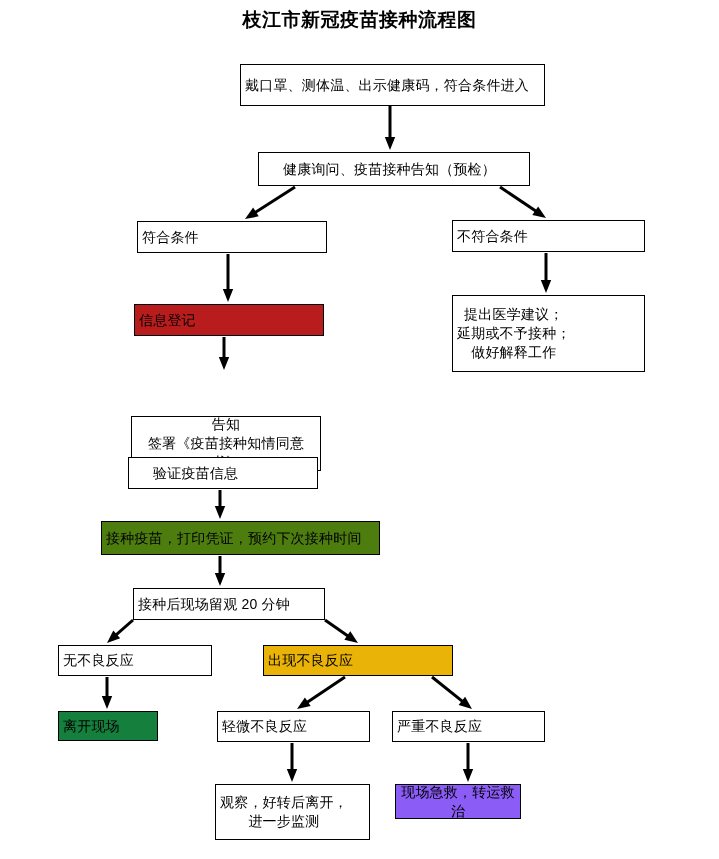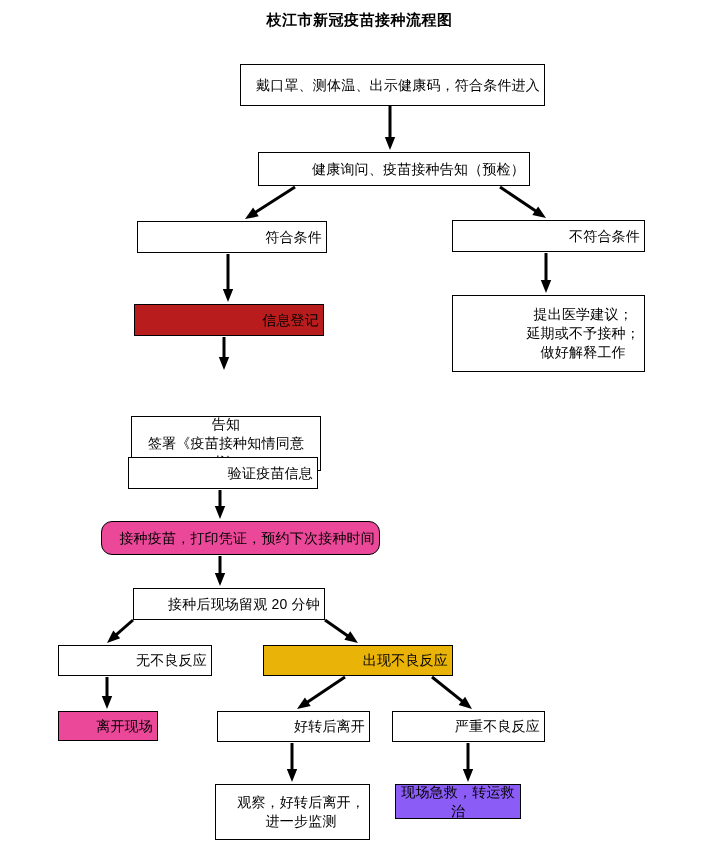--- a/index.html
+++ b/index.html
@@ -23,34 +23,34 @@
     height: 859px;
   }
   .chart-title {
     position: absolute;
     left: 0;
     top: 7px;
     width: 719px;
     text-align: center;
     font-family: "Liberation Serif", "DejaVu Serif", serif;
     font-weight: bold;
-    font-size: 15px;
+    font-size: 19px;
     letter-spacing: 0.5px;
     line-height: 26px;
     color: #000000;
     white-space: nowrap;
   }
   .node {
     position: absolute;
     box-sizing: border-box;
     border: 1.4px solid #000000;
     background: #ffffff;
     display: flex;
     align-items: center;
-    justify-content: flex-end;
+    justify-content: flex-start;
     text-align: center;
     font-size: 14px;
     line-height: 19px;
     letter-spacing: 0.2px;
     color: #000000;
     padding: 1px 4px;
   }
   .node-text {
     display: block;
     white-space: pre-line;
@@ -159,37 +159,37 @@
 延期或不予接种；
 做好解释工作</span>
       </div>
       <div class="node" style="left: 131px; top: 372px; width: 190px; height: 55px; border-color: rgb(0, 0, 0); background: rgb(255, 255, 255); margin-top: 44px;">
         <span class="node-text">告知
 签署《疫苗接种知情同意书》</span>
       </div>
       <div class="node" style="left: 128px; top: 457px; width: 190px; height: 32px; border-color: rgb(0, 0, 0); background: rgb(255, 255, 255); padding-left: 24px;">
         <span class="node-text">验证疫苗信息</span>
       </div>
-      <div class="node" style="left: 101px; top: 521px; width: 279px; height: 34px; border-color: rgb(0, 0, 0); background: #ec4899; border-radius: 11px;">
+      <div class="node" style="left: 101px; top: 521px; width: 279px; height: 34px; border-color: rgb(0, 0, 0); background: #4d7c0f;">
         <span class="node-text">接种疫苗，打印凭证，预约下次接种时间</span>
       </div>
       <div class="node" style="left: 133px; top: 588px; width: 192px; height: 32px; border-color: rgb(0, 0, 0); background: rgb(255, 255, 255);">
         <span class="node-text">接种后现场留观 20 分钟</span>
       </div>
       <div class="node" style="left: 58px; top: 645px; width: 154px; height: 31px; border-color: rgb(0, 0, 0); background: rgb(255, 255, 255);">
         <span class="node-text">无不良反应</span>
       </div>
       <div class="node" style="left: 263px; top: 645px; width: 190px; height: 31px; border-color: rgb(0, 0, 0); background: #eab308;">
         <span class="node-text">出现不良反应</span>
       </div>
-      <div class="node" style="left: 58px; top: 711px; width: 100px; height: 30px; border-color: rgb(0, 0, 0); background: #ec4899;">
+      <div class="node" style="left: 58px; top: 711px; width: 100px; height: 30px; border-color: rgb(0, 0, 0); background: #15803d;">
         <span class="node-text">离开现场</span>
       </div>
       <div class="node" style="left: 217px; top: 711px; width: 153px; height: 31px; border-color: rgb(0, 0, 0); background: rgb(255, 255, 255);">
-        <span class="node-text">好转后离开</span>
+        <span class="node-text">轻微不良反应</span>
       </div>
       <div class="node" style="left: 392px; top: 711px; width: 153px; height: 31px; border-color: rgb(0, 0, 0); background: rgb(255, 255, 255);">
         <span class="node-text">严重不良反应</span>
       </div>
       <div class="node" style="left: 215px; top: 784px; width: 155px; height: 56px; border-color: rgb(0, 0, 0); background: rgb(255, 255, 255);">
         <span class="node-text">观察，好转后离开，
 进一步监测</span>
       </div>
       <div class="node" style="left: 395px; top: 784px; width: 126px; height: 35px; border-color: rgb(0, 0, 0); background: #8b5cf6;">
         <span class="node-text">现场急救，转运救治</span>

